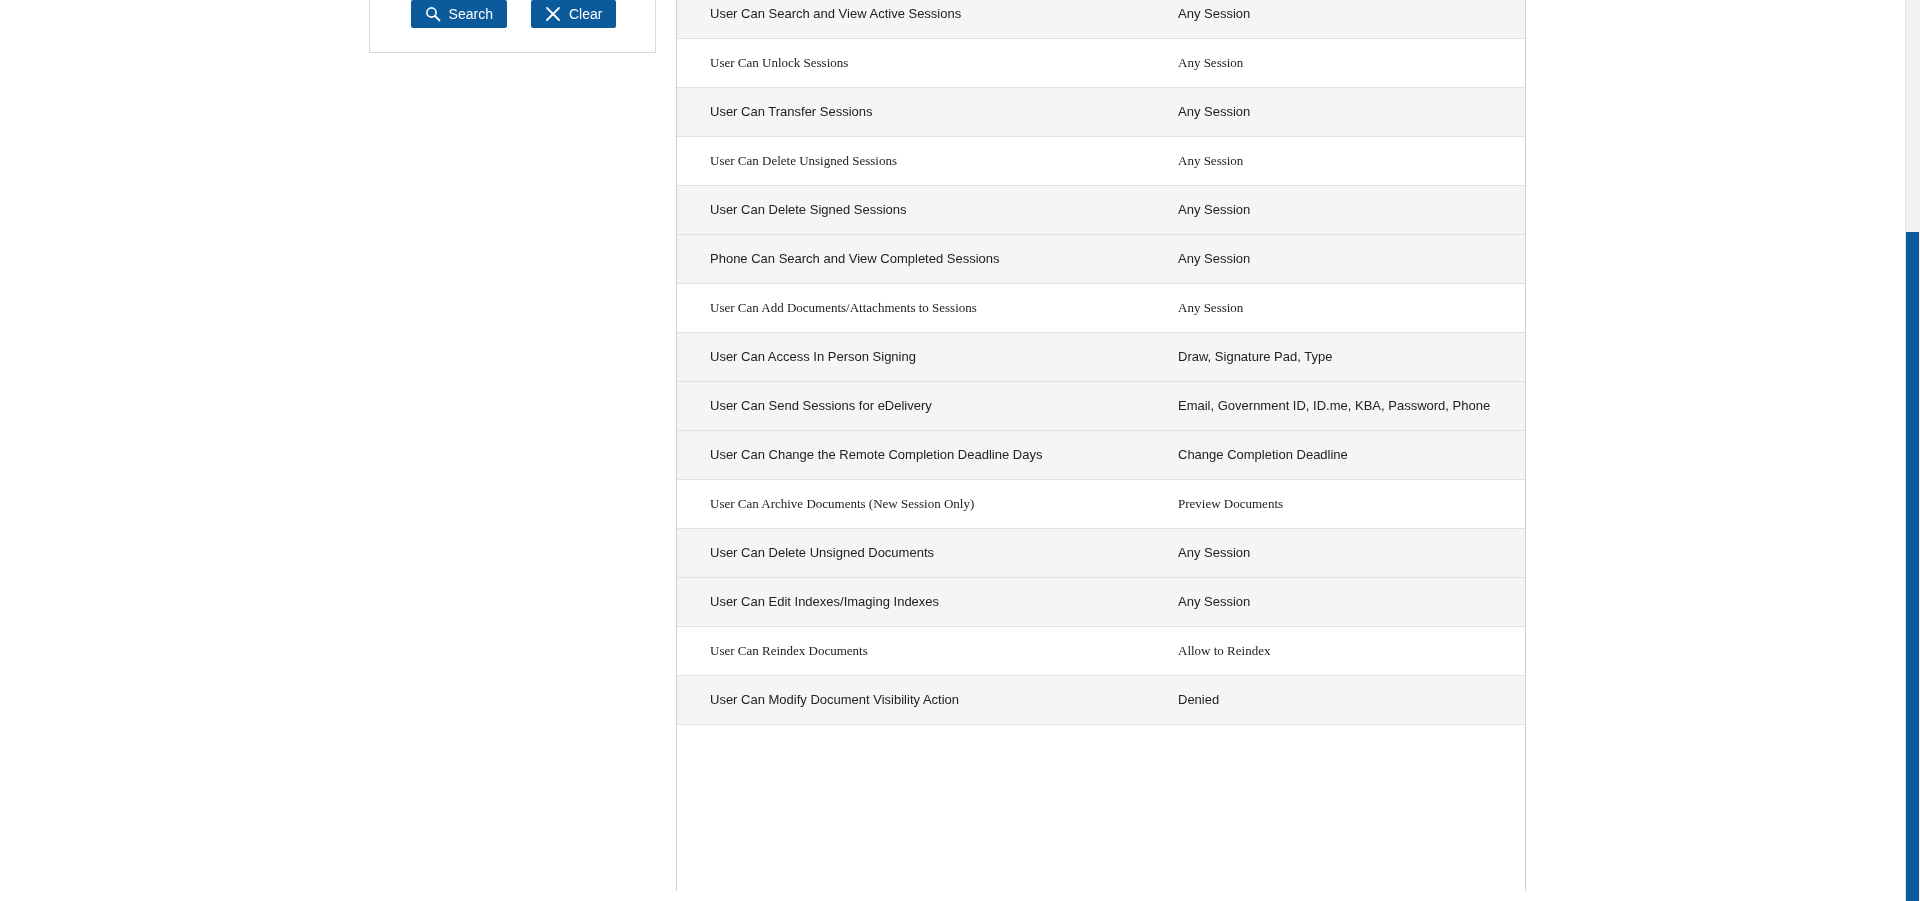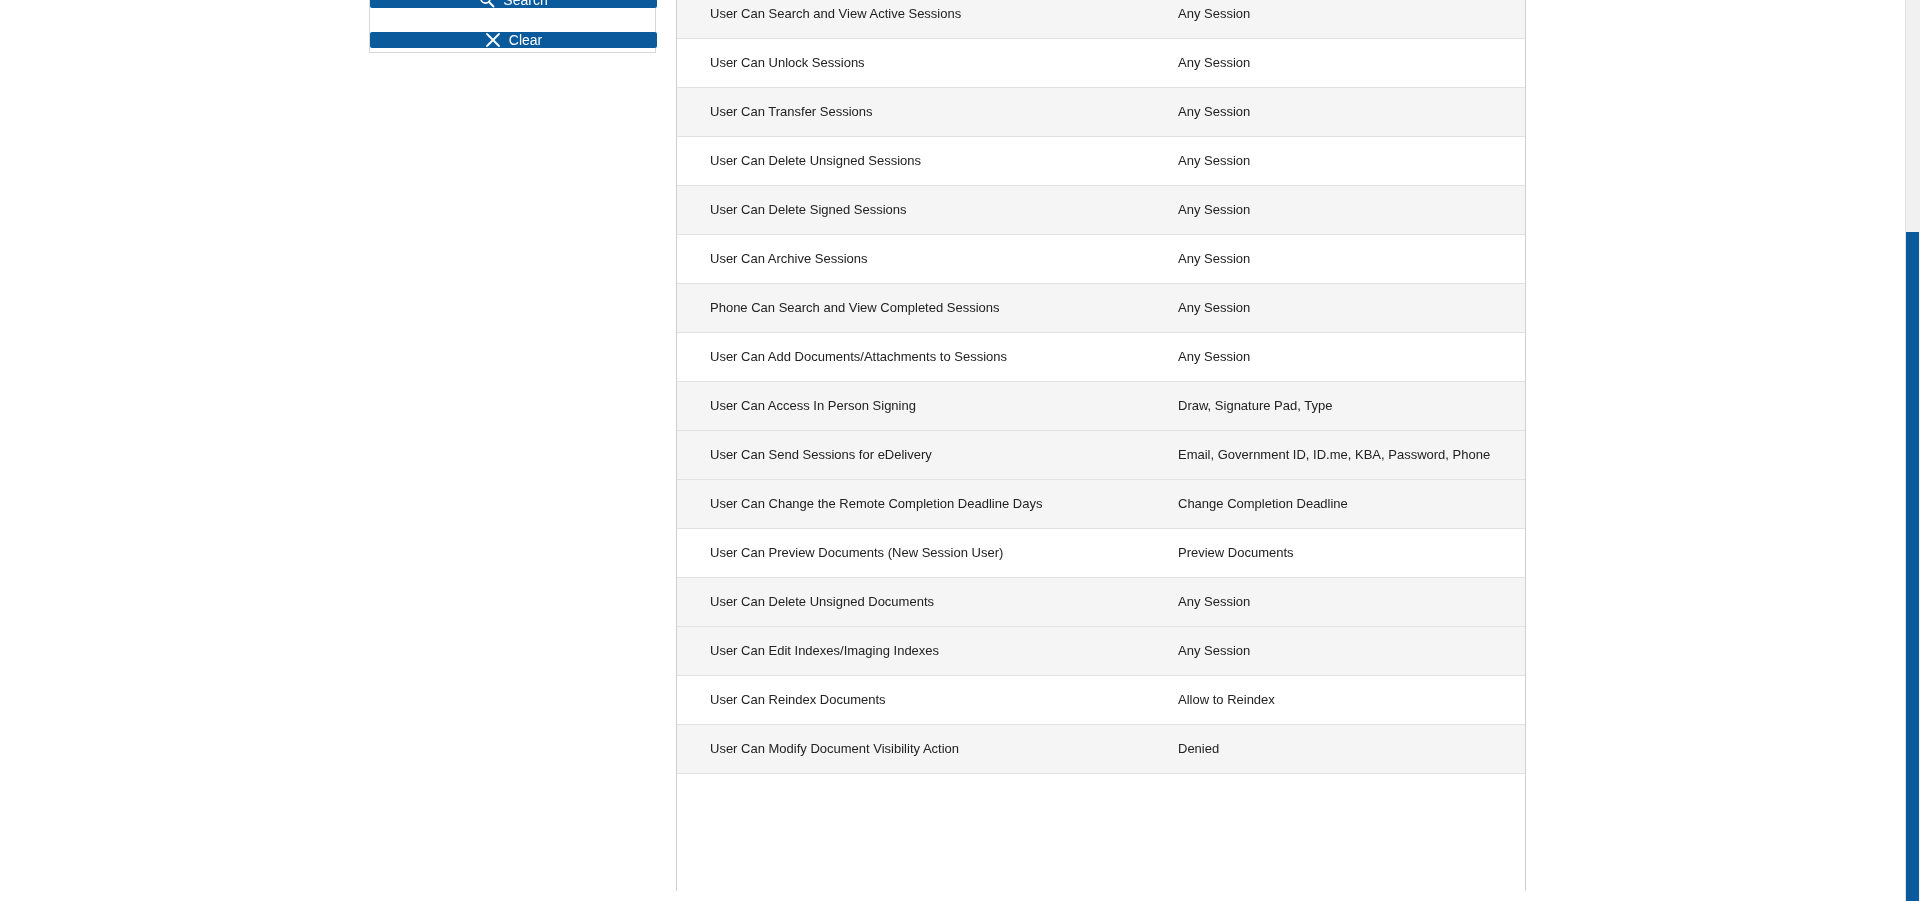--- a/index.html
+++ b/index.html
@@ -32,21 +32,20 @@
   }
   .btn-row {
     position: absolute;
     left: 0;
     top: 70px;
     width: 287px;
     height: 40px;
     display: flex;
     justify-content: center;
     gap: 24px;
-    flex-direction: column;
   }
   .btn {
     display: inline-flex;
     align-items: center;
     justify-content: center;
     gap: 8px;
     height: 28px;
     padding: 0 14px;
     background: #0a5a9c;
     color: #ffffff;
@@ -87,21 +86,21 @@
     font-size: 13px;
     color: #222222;
     padding: 9px 10px 9px 10px;
     border-bottom: 1px solid #e2e2e2;
     vertical-align: top;
     line-height: 30px;
   }
   table.perm td.name { width: 432px; padding-left: 33px; }
   table.perm td.value { width: 416px; padding-left: 26px; }
   table.perm tr.shade td { background: #f5f5f5; }
-  table.perm tr.plain td { background: #ffffff; }
+  table.perm tr.plain td { background: #ffffff; font-family: Liberation Serif, serif; }
 
   
   .scroll-track {
     position: absolute;
     right: 0;
     top: 0;
     width: 15px;
     height: 901px;
     background: #f1f1f1;
     border-left: 1px solid #e0e0e0;
@@ -171,24 +170,20 @@
           <td class="value">Any Session</td>
         </tr>
         <tr class="plain">
           <td class="name">User Can Delete Unsigned Sessions</td>
           <td class="value">Any Session</td>
         </tr>
         <tr class="shade">
           <td class="name">User Can Delete Signed Sessions</td>
           <td class="value">Any Session</td>
         </tr>
-        <tr class="plain">
-          <td class="name">User Can Archive Sessions</td>
-          <td class="value">Any Session</td>
-        </tr>
         <tr class="shade">
           <td class="name">Phone Can Search and View Completed Sessions</td>
           <td class="value">Any Session</td>
         </tr>
         <tr class="plain">
           <td class="name">User Can Add Documents/Attachments to Sessions</td>
           <td class="value">Any Session</td>
         </tr>
         <tr class="shade">
           <td class="name">User Can Access In Person Signing</td>
@@ -196,21 +191,21 @@
         </tr>
         <tr class="shade">
           <td class="name">User Can Send Sessions for eDelivery</td>
           <td class="value">Email, Government ID, ID.me, KBA, Password, Phone</td>
         </tr>
         <tr class="shade">
           <td class="name">User Can Change the Remote Completion Deadline Days</td>
           <td class="value">Change Completion Deadline</td>
         </tr>
         <tr class="plain">
-          <td class="name">User Can Preview Documents (New Session User)</td>
+          <td class="name">User Can Archive Documents (New Session Only)</td>
           <td class="value">Preview Documents</td>
         </tr>
         <tr class="shade">
           <td class="name">User Can Delete Unsigned Documents</td>
           <td class="value">Any Session</td>
         </tr>
         <tr class="shade">
           <td class="name">User Can Edit Indexes/Imaging Indexes</td>
           <td class="value">Any Session</td>
         </tr>

